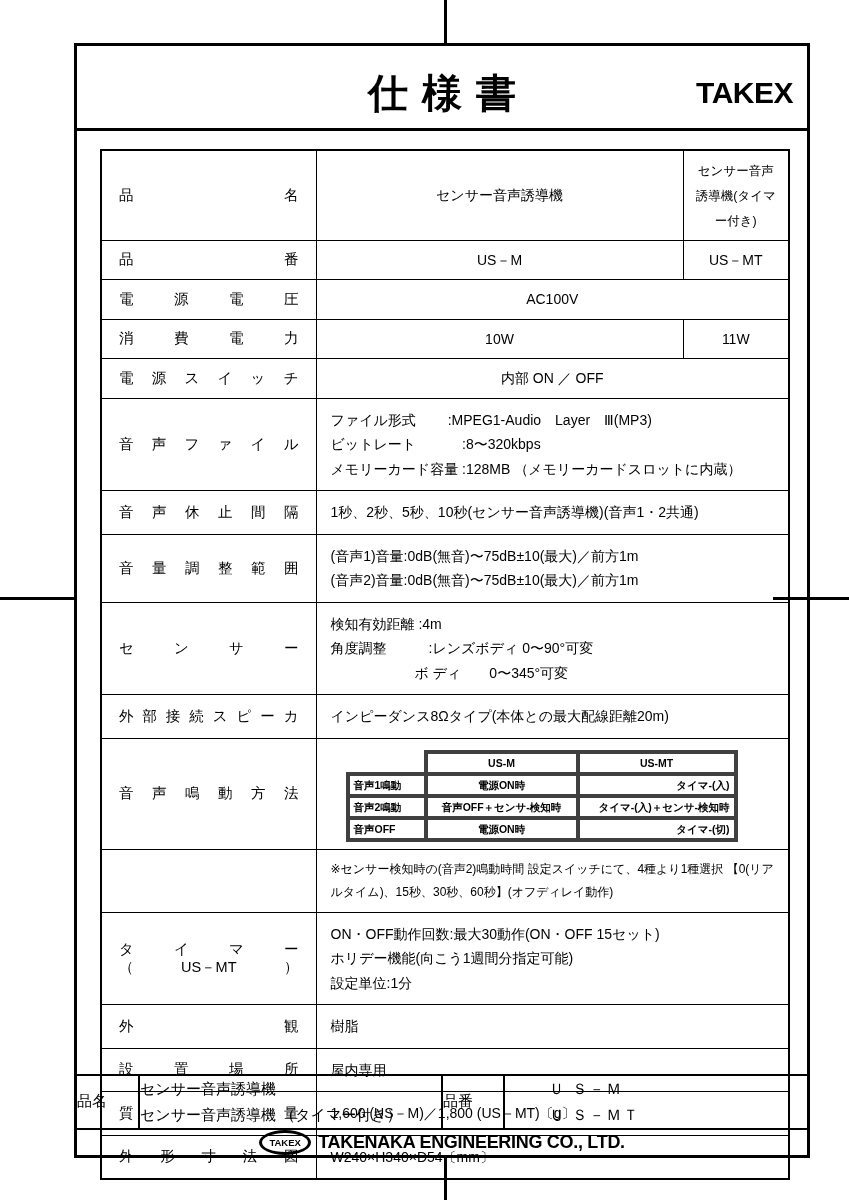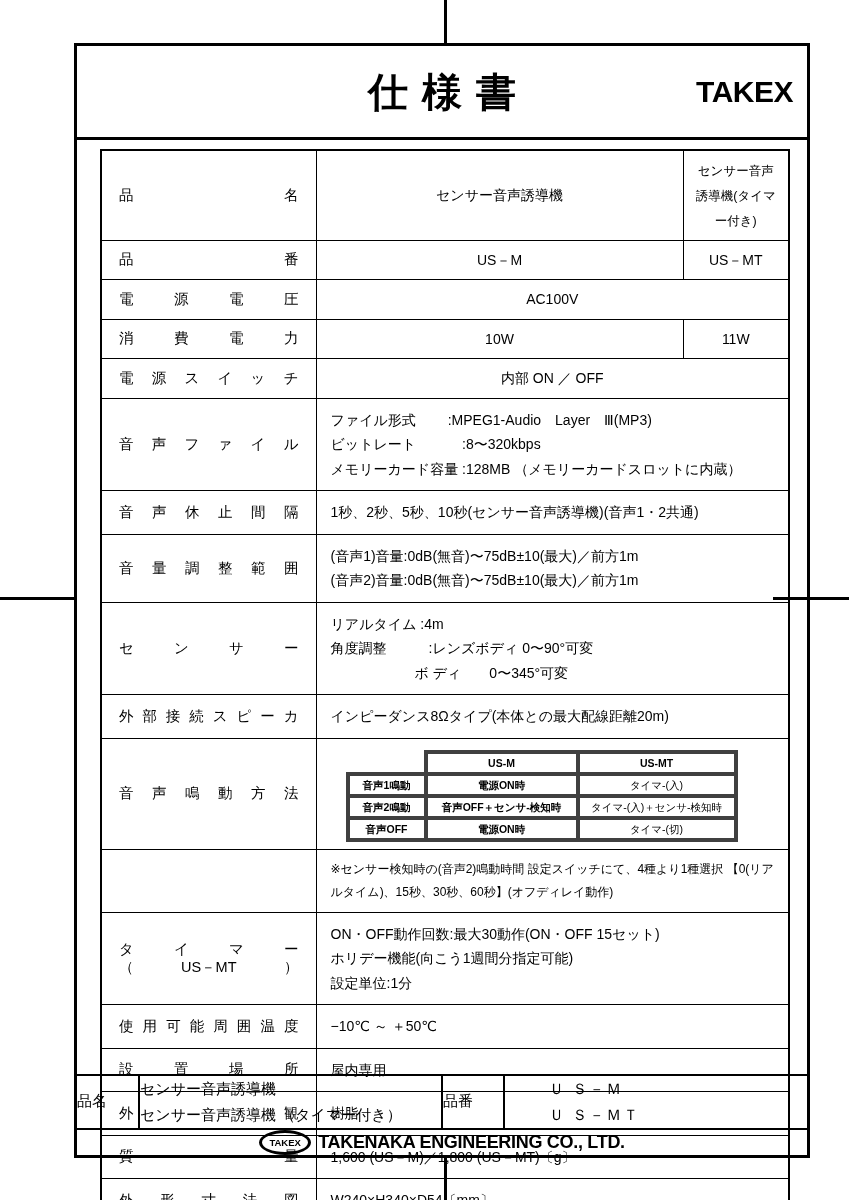--- a/index.html
+++ b/index.html
@@ -25,22 +25,22 @@
   .page-frame {
     position:absolute;
     left:74px; top:43px;
     width:736px; height:1115px;
     border:3px solid #000;
   }
 
   
   .title-band {
     position:absolute;
-    left:0; top:0;
-    width:100%; height:94px;
+    left:0; top:12px;
+    width:100%; height:73px;
     border-bottom:3px solid #000;
   }
   .doc-title {
     position:absolute;
     left:0; right:0; top:50%;
     transform:translateY(-50%);
     text-align:center;
     font-size:40px;
     font-weight:700;
     letter-spacing:14px;
@@ -110,23 +110,23 @@
     border:1.5px solid #555;
   }
   table.nested td {
     border:4px solid #404040;
     font-size:10.5px;
     padding:2px 4px;
     line-height:1.35;
     white-space:nowrap;
   }
   table.nested td.nh { text-align:center; font-weight:600; }
-  table.nested td.rh { width:78px; text-align:center; font-weight:600; }
+  table.nested td.rh { width:78px; font-weight:600; }
   table.nested td.cm { width:152px; text-align:center; font-weight:600; }
-  table.nested td.cl { text-align:center; font-weight:400; }
+  table.nested td.cl { text-align:right; font-weight:700; }
   table.nested td.blank { border-left-color:transparent; border-top-color:transparent; }
 
   .note-block { padding:8px 9px 9px 14px !important; font-size:12px; line-height:1.85; }
 
   
   .foot-wrap {
     position:absolute;
     left:0; bottom:0;
     width:100%;
   }
@@ -232,21 +232,21 @@
         <tr>
           <td class="lbl">音量調整範囲</td>
           <td class="val pad-lines" colspan="2">
             <span class="ln">(音声1)音量:0dB(無音)〜75dB±10(最大)／前方1m</span>
             <span class="ln">(音声2)音量:0dB(無音)〜75dB±10(最大)／前方1m</span>
           </td>
         </tr>
         <tr>
           <td class="lbl">センサー</td>
           <td class="val pad-lines" colspan="2">
-            <span class="ln">リアルタイム :4m</span>
+            <span class="ln">検知有効距離 :4m</span>
             <span class="ln">角度調整　　　:レンズボディ 0〜90°可変</span>
             <span class="ln indent2">ボ ディ　　0〜345°可変</span>
           </td>
         </tr>
         <tr>
           <td class="lbl">外部接続スピーカ</td>
           <td class="val pad-lines" colspan="2">インピーダンス8Ωタイプ(本体との最大配線距離20m)</td>
         </tr>
         <tr>
           <td class="lbl">音声鳴動方法</td>
@@ -290,30 +290,26 @@
             <span>タイマー</span>
             <span>（US－MT）</span>
           </td>
           <td class="val pad-lines" colspan="2">
             <span class="ln">ON・OFF動作回数:最大30動作(ON・OFF 15セット)</span>
             <span class="ln">ホリデー機能(向こう1週間分指定可能)</span>
             <span class="ln">設定単位:1分</span>
           </td>
         </tr>
         <tr>
-          <td class="lbl">使用可能周囲温度</td>
-          <td class="val pad-lines" colspan="2">−10℃ ～ ＋50℃</td>
+          <td class="lbl">外観</td>
+          <td class="val pad-lines" colspan="2">樹脂</td>
         </tr>
         <tr>
           <td class="lbl">設置場所</td>
           <td class="val pad-lines" colspan="2">屋内専用</td>
-        </tr>
-        <tr>
-          <td class="lbl">外観</td>
-          <td class="val pad-lines" colspan="2">樹脂</td>
         </tr>
         <tr>
           <td class="lbl">質量</td>
           <td class="val pad-lines" colspan="2">1,600 (US－M)／1,800 (US－MT)〔g〕</td>
         </tr>
         <tr>
           <td class="lbl">外形寸法図</td>
           <td class="val pad-lines" colspan="2">W240×H340×D54〔mm〕</td>
         </tr>
       </tbody>

